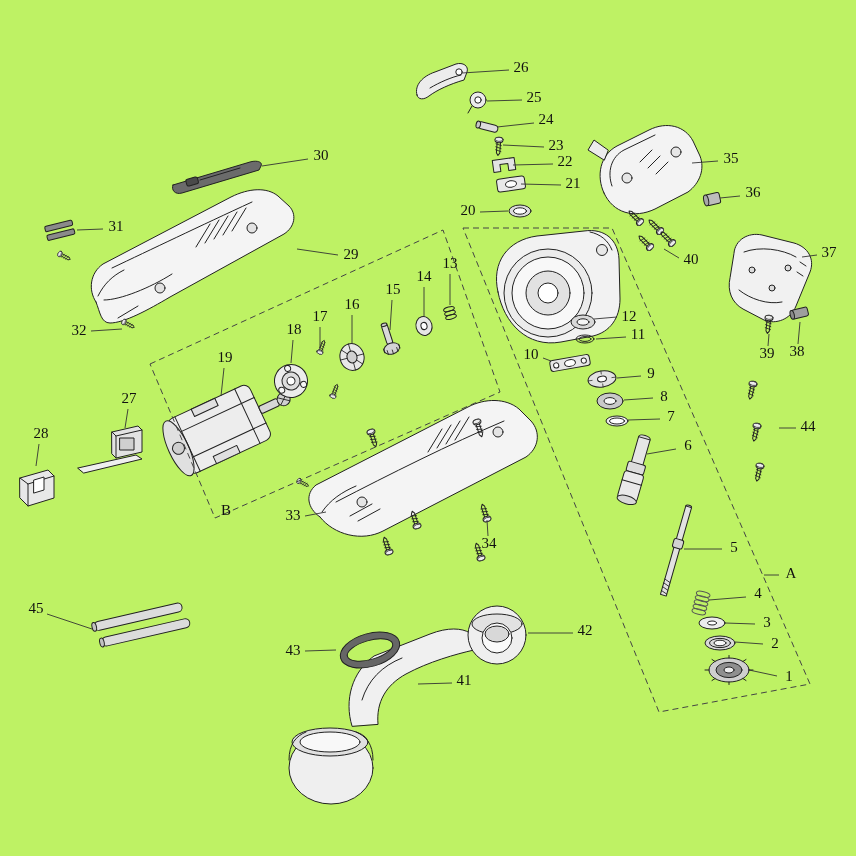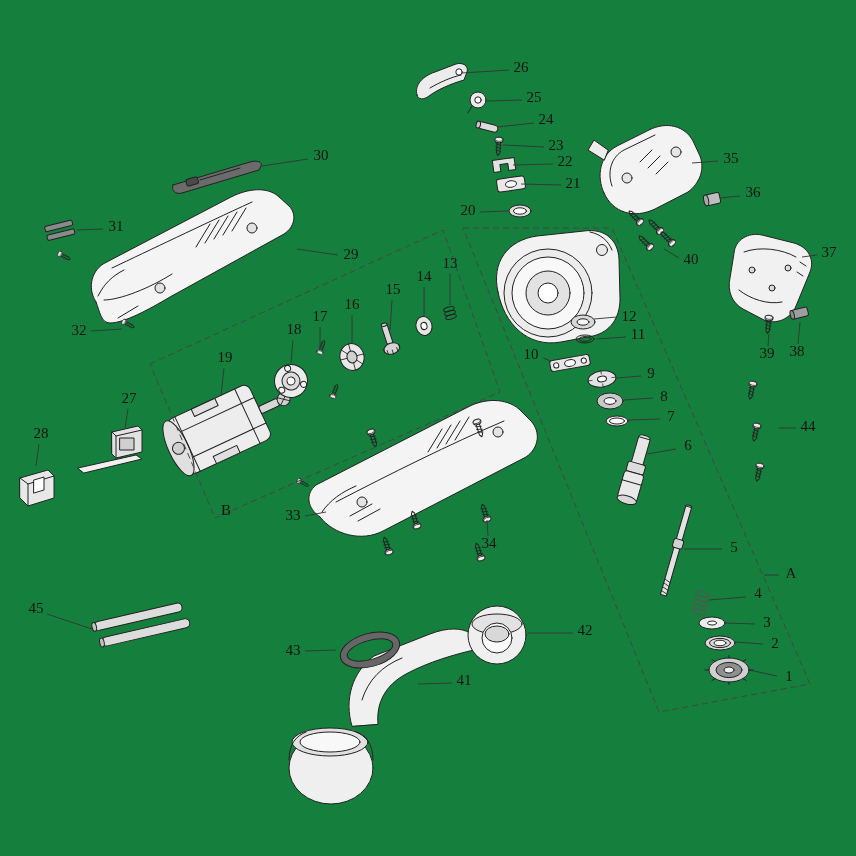--- a/index.html
+++ b/index.html
@@ -1,16 +1,16 @@
 <!DOCTYPE html>
 <html><head>
 <meta charset="utf-8">
 <style>
   html,body{margin:0;padding:0;background:#ffffff;}
-  #page{width:856px;height:856px;position:relative;background:#15803d;overflow:hidden;}
+  #page{width:856px;height:856px;position:relative;background:#bef264;overflow:hidden;}
   svg{display:block;}
   .callout{
     font-family:"Liberation Serif", "DejaVu Serif", serif;
     font-size:15px;
     fill:#111;
     text-anchor:middle;
     dominant-baseline:middle;
   }
   .leader{stroke:#333;stroke-width:0.9;fill:none;}
   .dashbox{fill:none;stroke:#444;stroke-width:1;stroke-dasharray:6 4;}

